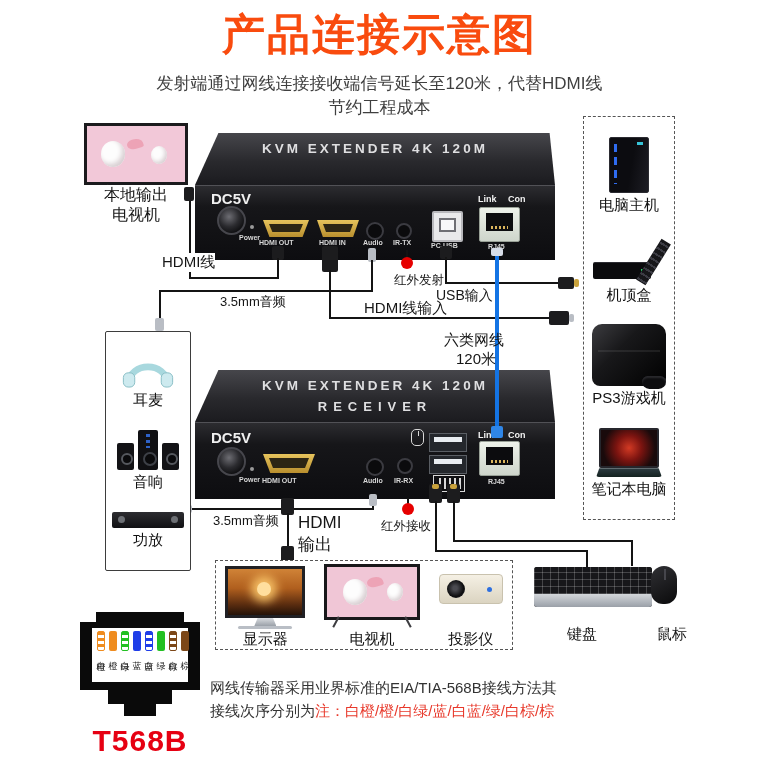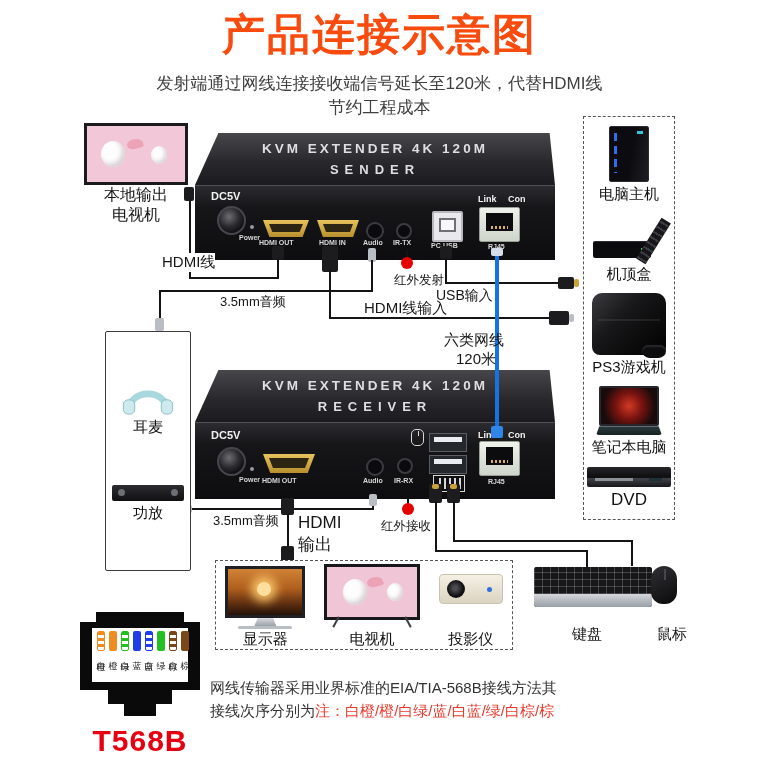--- a/index.html
+++ b/index.html
@@ -20,21 +20,21 @@
            clip-path:polygon(6.5% 0,98.5% 0,100% 100%,0 100%);}
   .topface .model{position:absolute;top:8px;left:0;width:100%;text-align:center;
                   color:#dfdfe1;font-size:13.5px;font-weight:bold;letter-spacing:3px;}
   .topface .role{position:absolute;top:29px;left:0;width:100%;text-align:center;
                  color:#dfdfe1;font-size:13px;font-weight:bold;letter-spacing:6px;}
   .frontface{position:absolute;left:0;top:52px;width:100%;
              background:linear-gradient(180deg,#2c2c30 0%,#161619 28%,#0d0d10 100%);
              border-top:1px solid #515156;}
   .plabel{position:absolute;color:#d8d8d8;font-size:7px;font-weight:bold;white-space:nowrap;}
   .lc{position:absolute;color:#f2f2f2;font-size:9px;font-weight:bold;}
-  .dclabel{position:absolute;color:#f0f0f0;font-size:11px;font-weight:bold;}
+  .dclabel{position:absolute;color:#f0f0f0;font-size:15px;font-weight:bold;}
   .dcjack{position:absolute;width:25px;height:25px;border-radius:50%;
           background:radial-gradient(circle at 40% 35%,#6d6d73 0%,#2b2b2f 45%,#0b0b0d 80%);
           border:2px solid #46464c;}
   .led{position:absolute;width:4px;height:4px;border-radius:50%;background:#9a9a9a;}
   .hdmi{position:absolute;background:linear-gradient(#e6c35c,#b98f2e);
         clip-path:polygon(0 0,100% 0,86% 100%,14% 100%);}
   .hdmi::after{content:'';position:absolute;left:6px;right:6px;top:4px;bottom:5px;
         background:#2c2514;clip-path:polygon(0 0,100% 0,90% 100%,10% 100%);}
   .acirc{position:absolute;border-radius:50%;background:#0b0b0d;border:2px solid #3b3b41;}
   .usbb{position:absolute;width:27px;height:27px;background:#e9e9eb;border:2px solid #b9b9bd;border-radius:2px;}
@@ -173,21 +173,20 @@
   <div class="tvleg" style="left:104px;top:184px;transform:rotate(30deg);"></div>
   <div class="tvleg" style="left:168px;top:184px;transform:rotate(-30deg);"></div>
   <div class="lbl" style="left:94px;top:185px;width:84px;text-align:center;font-size:16px;line-height:1.25;background:#fff;">
     <div>本地输出</div>
     <div>电视机</div>
   </div>
 
   <div class="device" style="left:195px;top:133px;height:126px;">
     <div class="topface">
       <div class="model">KVM EXTENDER 4K 120M</div>
-      <div class="role">SENDER</div>
     </div>
     <div class="frontface" style="height:74px;">
       <span class="dclabel" style="left:16px;top:4px;">DC5V</span>
       <span class="dcjack" style="left:22px;top:20px;"></span>
       <span class="led" style="left:55px;top:39px;"></span>
       <span class="plabel" style="left:44px;top:48px;">Power</span>
       <span class="hdmi" style="left:68px;top:34px;width:46px;height:17px;"></span>
       <span class="plabel" style="left:64px;top:53px;">HDMI OUT</span>
       <span class="hdmi" style="left:122px;top:34px;width:42px;height:17px;"></span>
       <span class="plabel" style="left:124px;top:53px;">HDMI IN</span>
@@ -304,20 +303,28 @@
     <div class="devcol">
       <div class="devcell">
         <svg class="hp-svg" width="58" height="36" viewBox="0 0 58 38">
           <path d="M9 33 C9 10 49 10 49 33" stroke="#a8d8de" stroke-width="7" fill="none" stroke-linecap="round"></path>
           <rect x="3" y="22" width="12" height="15" rx="5" fill="#cdeaef" stroke="#86bcc4"></rect>
           <rect x="43" y="22" width="12" height="15" rx="5" fill="#cdeaef" stroke="#86bcc4"></rect>
         </svg>
         <div class="devlabel">耳麦</div>
       </div>
       <div class="devcell">
+        <div class="spk">
+          <span class="l"></span>
+            <span class="c"></span>
+            <span class="r"></span>
+        </div>
+        <div class="devlabel">音响</div>
+      </div>
+      <div class="devcell">
         <div class="amp"></div>
         <div class="devlabel">功放</div>
       </div>
     </div>
   </div>
 
   <div class="dashedbox" style="left:583px;top:116px;width:90px;height:402px;">
     <div class="devcol">
       <div class="devcell">
         <div class="pctower"></div>
@@ -333,24 +340,20 @@
       <div class="devcell">
         <div class="ps3"></div>
         <div class="devlabel">PS3游戏机</div>
       </div>
       <div class="devcell">
         <div class="laptop">
           <span class="scr"></span>
             <span class="base"></span>
         </div>
         <div class="devlabel">笔记本电脑</div>
-      </div>
-      <div class="devcell">
-        <div class="dvd"></div>
-        <div class="devlabel" style="font-size:17px;">DVD</div>
       </div>
     </div>
   </div>
 
   <div class="dashedbox" style="left:215px;top:560px;width:296px;height:88px;">
     <div style="display:flex;height:100%;align-items:flex-end;justify-content:space-around;padding-bottom:3px;">
       <div class="devcell monitor">
         <div class="scr"></div>
         <div class="pole"></div>
         <div class="foot"></div>
@@ -370,21 +373,21 @@
         <div class="proj"></div>
         <div class="devlabel" style="margin-top:26px;">投影仪</div>
       </div>
     </div>
   </div>
 
   <div class="keyboard" style="left:534px;top:567px;">
     <div class="keys"></div>
       <div class="rest"></div>
   </div>
-  <div class="lbl" style="left:572px;top:625px;width:60px;text-align:left;font-size:15px;">键盘</div>
+  <div class="lbl" style="left:552px;top:625px;width:60px;text-align:center;font-size:15px;">键盘</div>
   <div class="mouse" style="left:651px;top:566px;"></div>
   <div class="lbl" style="left:644px;top:625px;width:40px;text-align:center;font-size:15px;margin-left:8px;">鼠标</div>
 
   <svg style="position:absolute;left:80px;top:612px;" width="120" height="110" viewBox="0 0 120 110">
     <path d="M0,10 H16 V0 H104 V10 H120 V78 H92 V92 H76 V104 H44 V92 H28 V78 H0 Z" fill="#0a0a0a"></path>
     <rect x="12" y="16" width="96" height="54" fill="#ffffff"></rect>
   </svg>
   <div class="wires" style="left:96px;top:631px;">
       <div class="wire-col">
         <div class="wire-bar striped" style="--wc: #ef8c1f;"></div>

